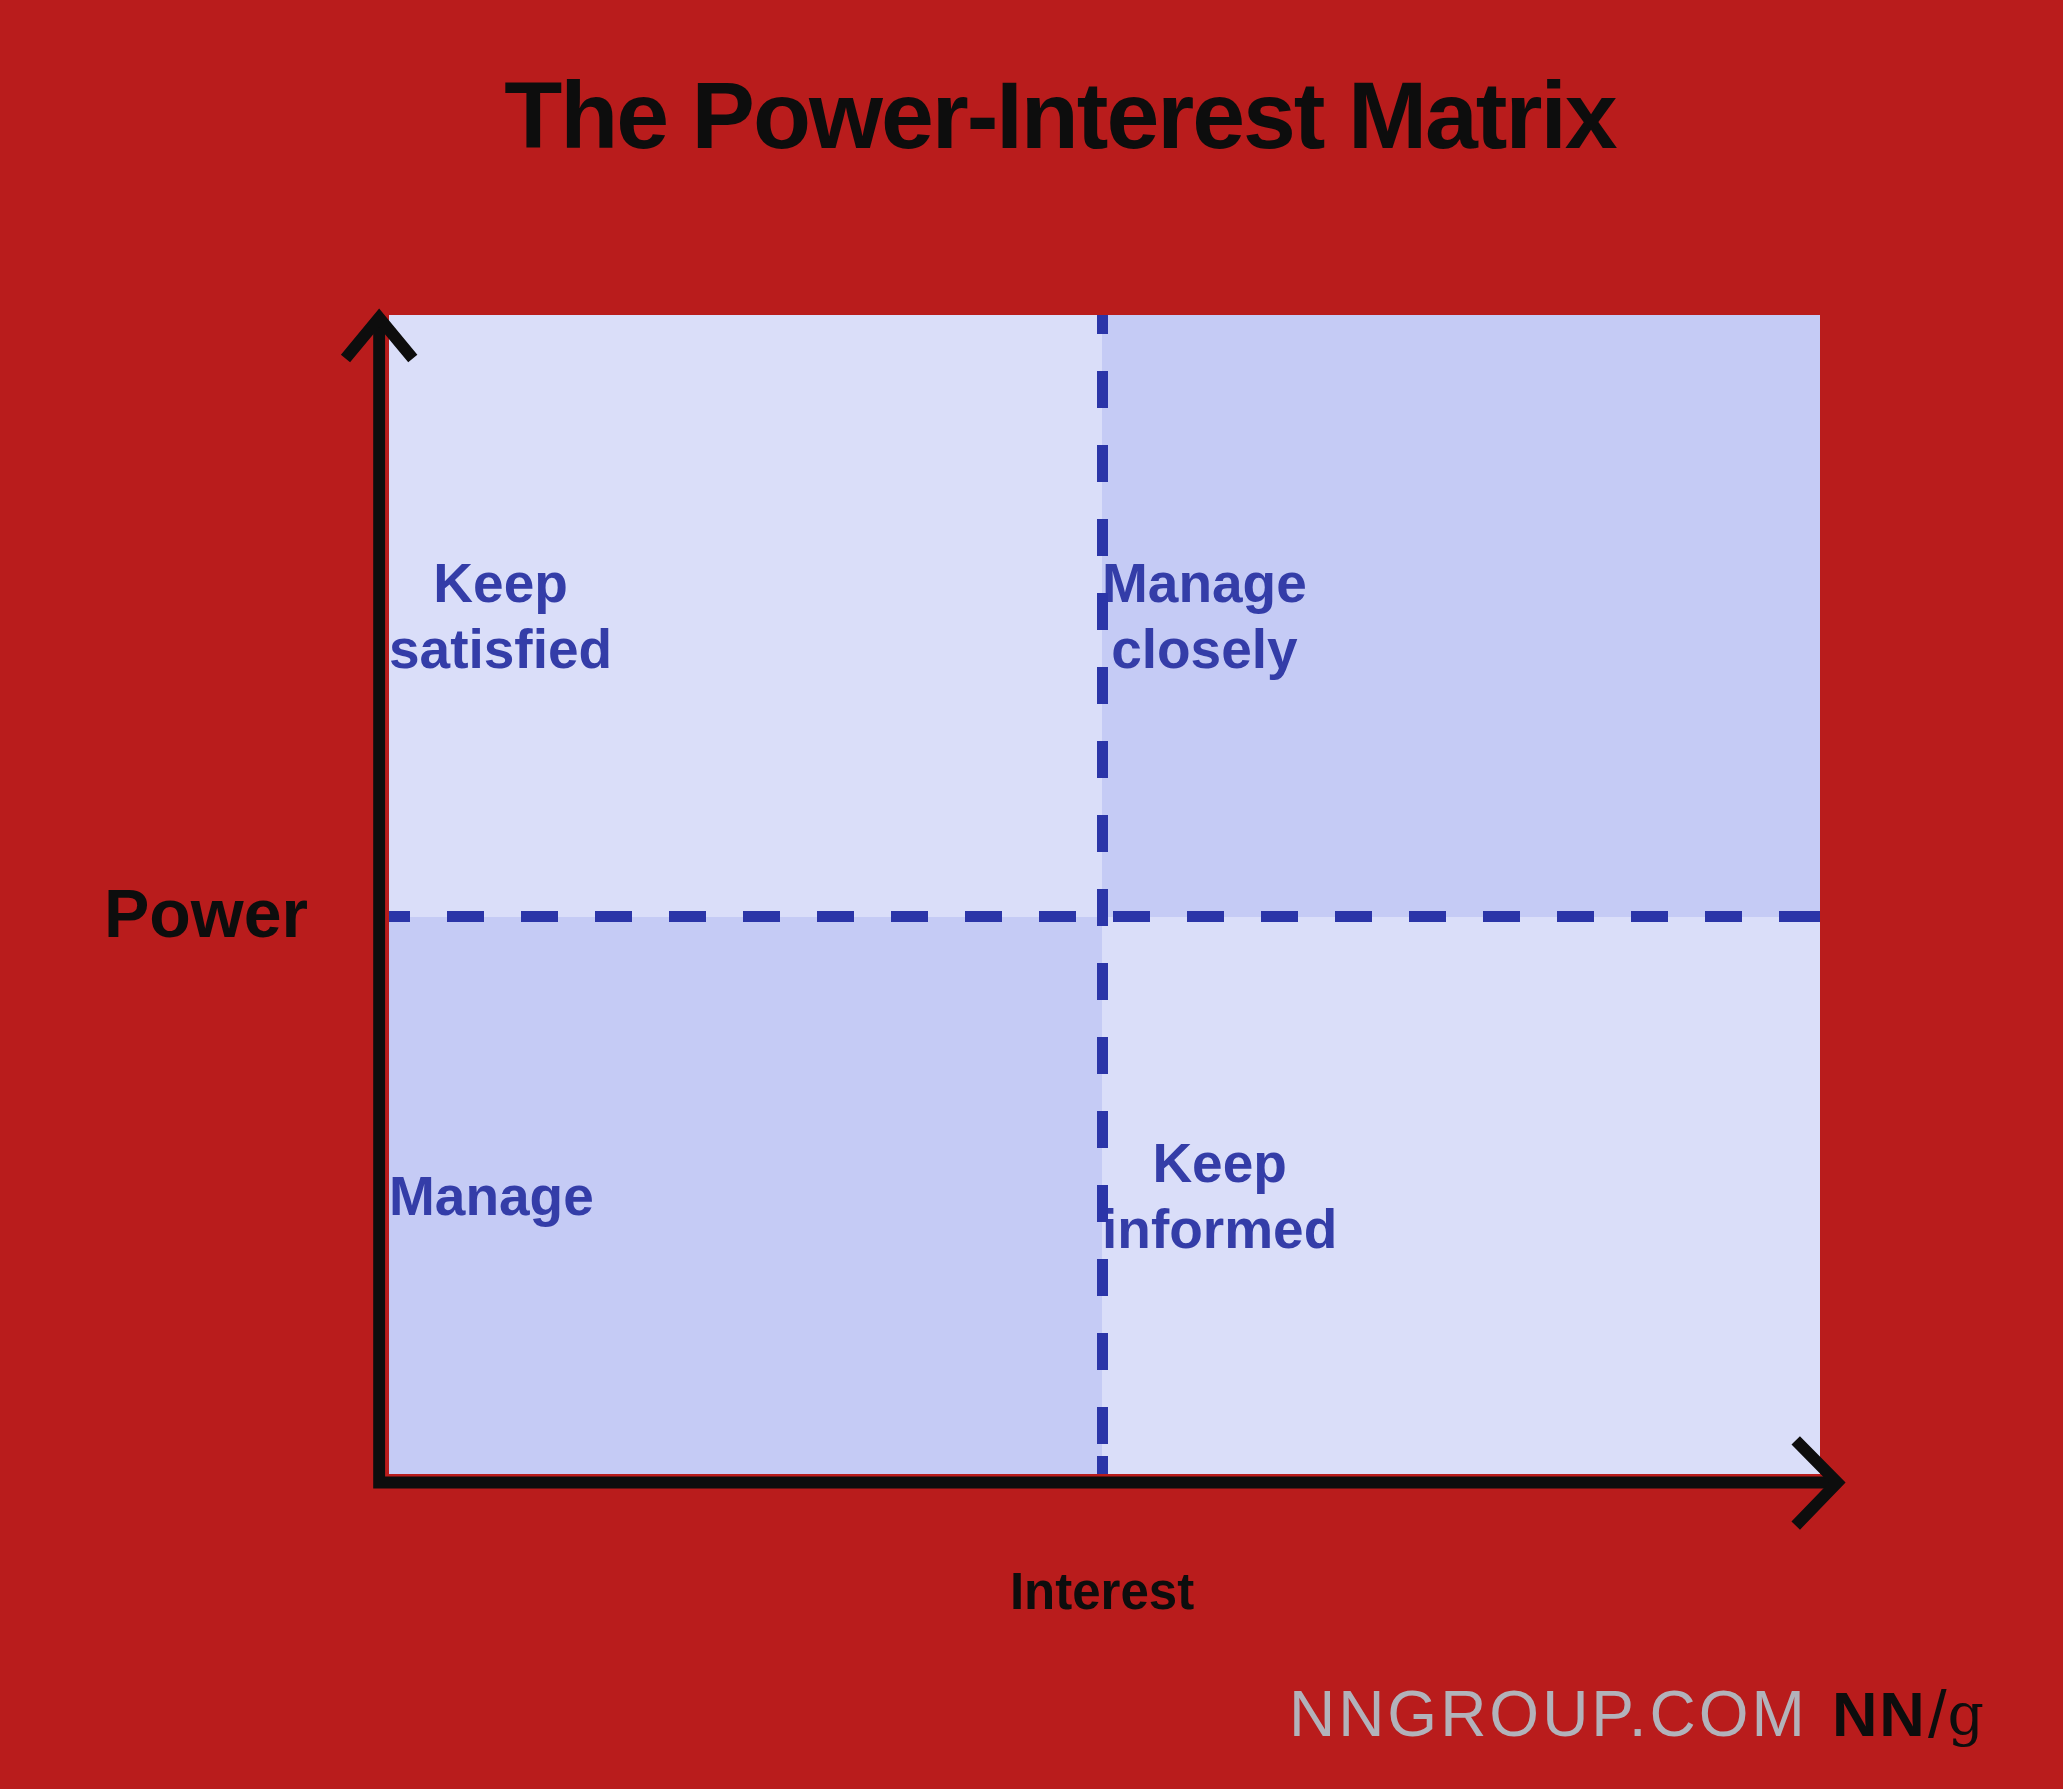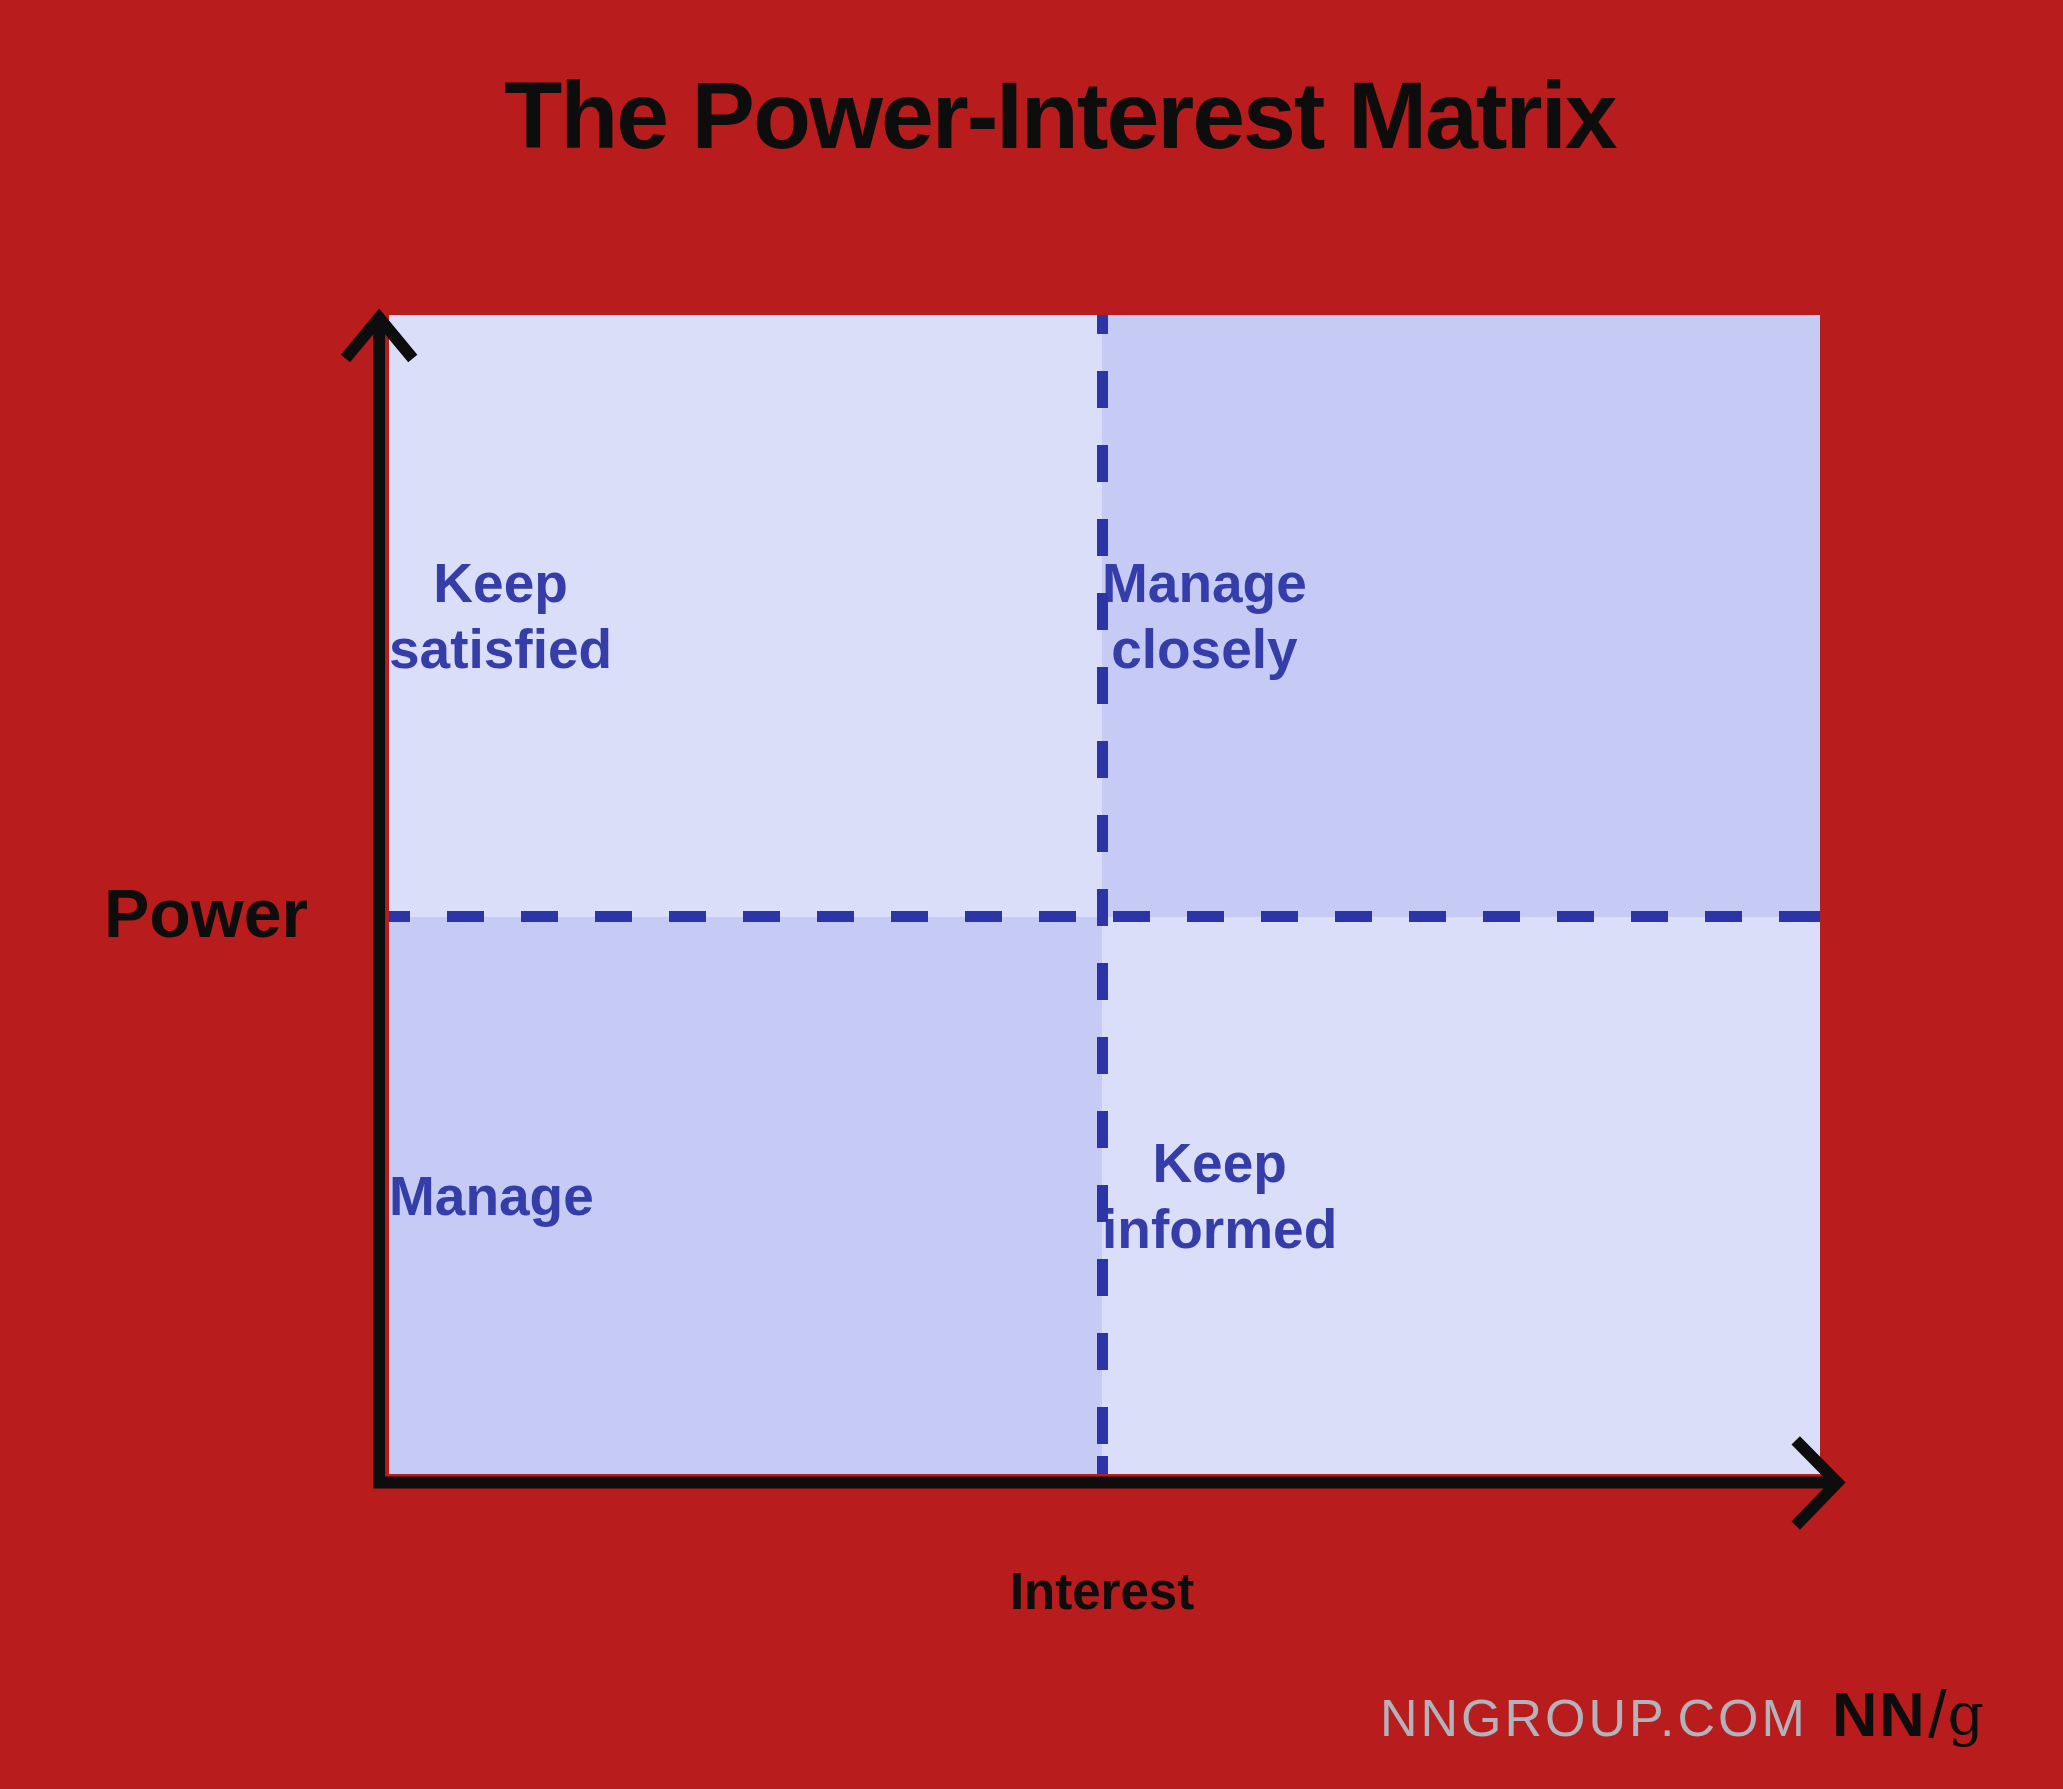--- a/index.html
+++ b/index.html
@@ -75,21 +75,21 @@
     color:var(--axis-black);
     white-space:nowrap;
   }
   .footer{
     position:absolute;
     right:79px;top:1675px;
     display:flex;align-items:baseline;gap:24px;
     white-space:nowrap;
   }
   .site{
-    font-size:52px;
+    font-size:64px;
     font-weight:400;
     letter-spacing:3px;
     color:var(--footer-gray);
   }
   .logo{display:inline-flex;align-items:center;}
   .logo-nn{
     font-size:63px;font-weight:700;letter-spacing:2px;
     color:var(--axis-black);
   }
   .logo-slash{

